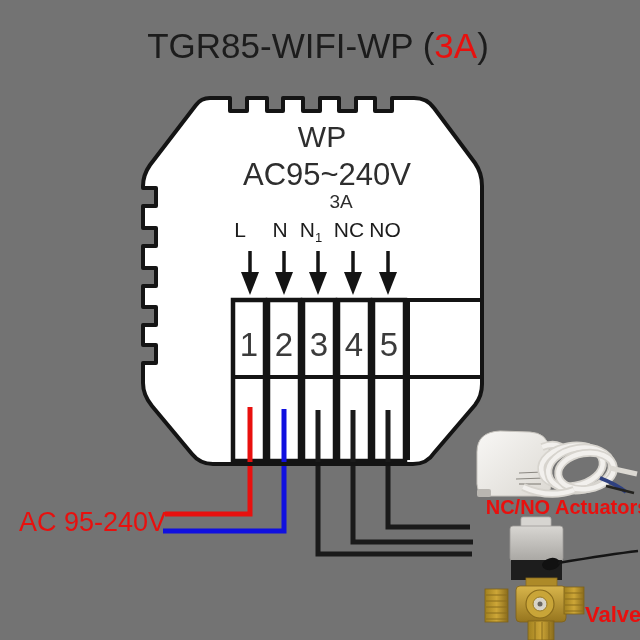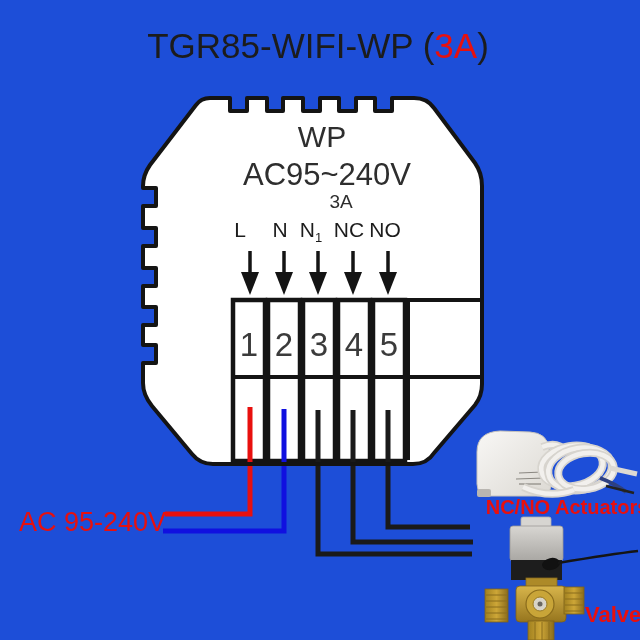--- a/index.html
+++ b/index.html
@@ -1,16 +1,16 @@
 <!DOCTYPE html>
 <html><head>
 <meta charset="utf-8">
 <style>
   html,body{margin:0;padding:0;background:#ffffff;}
-  .stage{position:relative;width:640px;height:640px;background:#1d4ed8;overflow:hidden;
+  .stage{position:relative;width:640px;height:640px;background:#737373;overflow:hidden;
          font-family:"Liberation Sans", sans-serif;}
   svg{display:block;}
   text{font-family:"Liberation Sans", sans-serif;}
   .title-text{font-size:35px;fill:#1c1c1c;}
   .inner-label{fill:#2e2e2e;}
   .term-label{font-size:21px;fill:#1c1c1c;}
   .term-label .sub{font-size:13px;}
   .term-number{font-size:33px;fill:#3b3b3b;}
   .caption-red{font-weight:bold;}
 </style>

